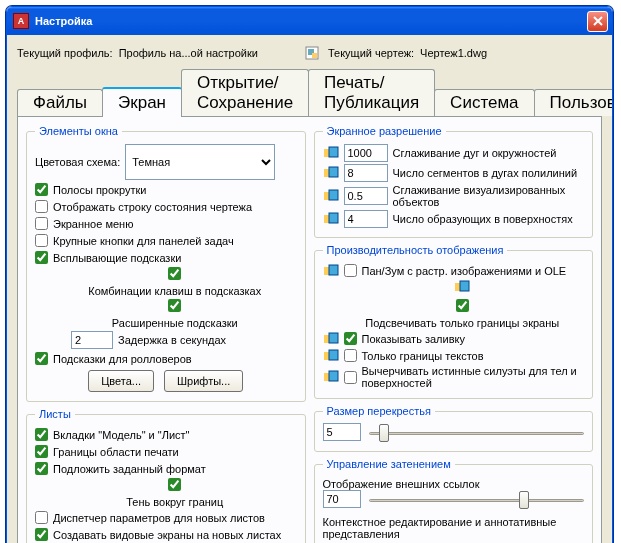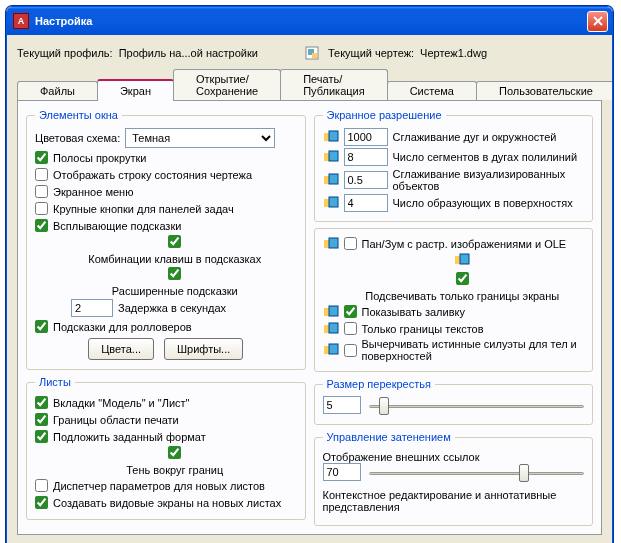--- a/index.html
+++ b/index.html
@@ -68,36 +68,36 @@
     margin-left: 40px;
     margin-right: 2px;
   }
   .tabs {
     display: flex;
     align-items: flex-end;
     border-bottom: 1px solid #919b9c;
     position: relative;
   }
   .tab {
-    padding: 3px 22px;
+    padding: 3px 15px;
     border: 1px solid #919b9c;
     border-bottom: none;
     background: #f7f6ee;
     margin-right: -1px;
     border-radius: 3px 3px 0 0;
     cursor: pointer;
-    font-size: 11px;
+    font-size: 17px;
   }
   .tab.active {
     background: #fcfcfe;
     position: relative;
     top: 1px;
     padding-top: 4px;
     padding-bottom: 4px;
-    border-top: 2px solid #be185d;
+    border-top: 2px solid #0ea5e9;
   }
   .tab-arrows {
     display: flex;
     gap: 1px;
     margin-left: auto;
     padding-bottom: 1px;
   }
   .tab-arrow {
     width: 13px; height: 15px;
     display: inline-flex;
@@ -136,21 +136,21 @@
   .row.indent1 { padding-left: 18px; flex-direction: column; }
   .row.indent2 { padding-left: 36px; }
   label { cursor: default; }
   input[type="checkbox"] {
     width: 13px; height: 13px;
     margin: 0;
     accent-color: #2a8a2a;
   }
   select.combo {
     border: 1px solid #7f9db9;
-    height: 20px;
+    height: 36px;
     font-size: 11px;
     padding: 1px 2px;
     background: #fff;
   }
   input.text {
     border: 1px solid #7f9db9;
     height: 18px;
     padding: 1px 3px;
     font-size: 11px;
     width: 42px;
@@ -381,20 +381,21 @@
             <svg class="cfg-icon" viewBox="0 0 16 14">
                 <rect x="1" y="3" width="8" height="8" fill="#fc5"></rect>
                 <rect x="6" y="1" width="9" height="10" fill="#4ad" stroke="#048"></rect>
               </svg>
             <input class="text" value="4" style="">
             <label>Число образующих в поверхностях</label>
           </div>
         </fieldset>
 
         <fieldset>
+          <legend>Производительность отображения</legend>
           <div class="row">
             <svg class="cfg-icon" viewBox="0 0 16 14">
                 <rect x="1" y="3" width="8" height="8" fill="#fc5"></rect>
                 <rect x="6" y="1" width="9" height="10" fill="#4ad" stroke="#048"></rect>
               </svg>
             <input type="checkbox" style="">
             <label>Пан/Зум с растр. изображениями и OLE</label>
           </div>
           <div class="row indent1">
             <svg class="cfg-icon" viewBox="0 0 16 14">

